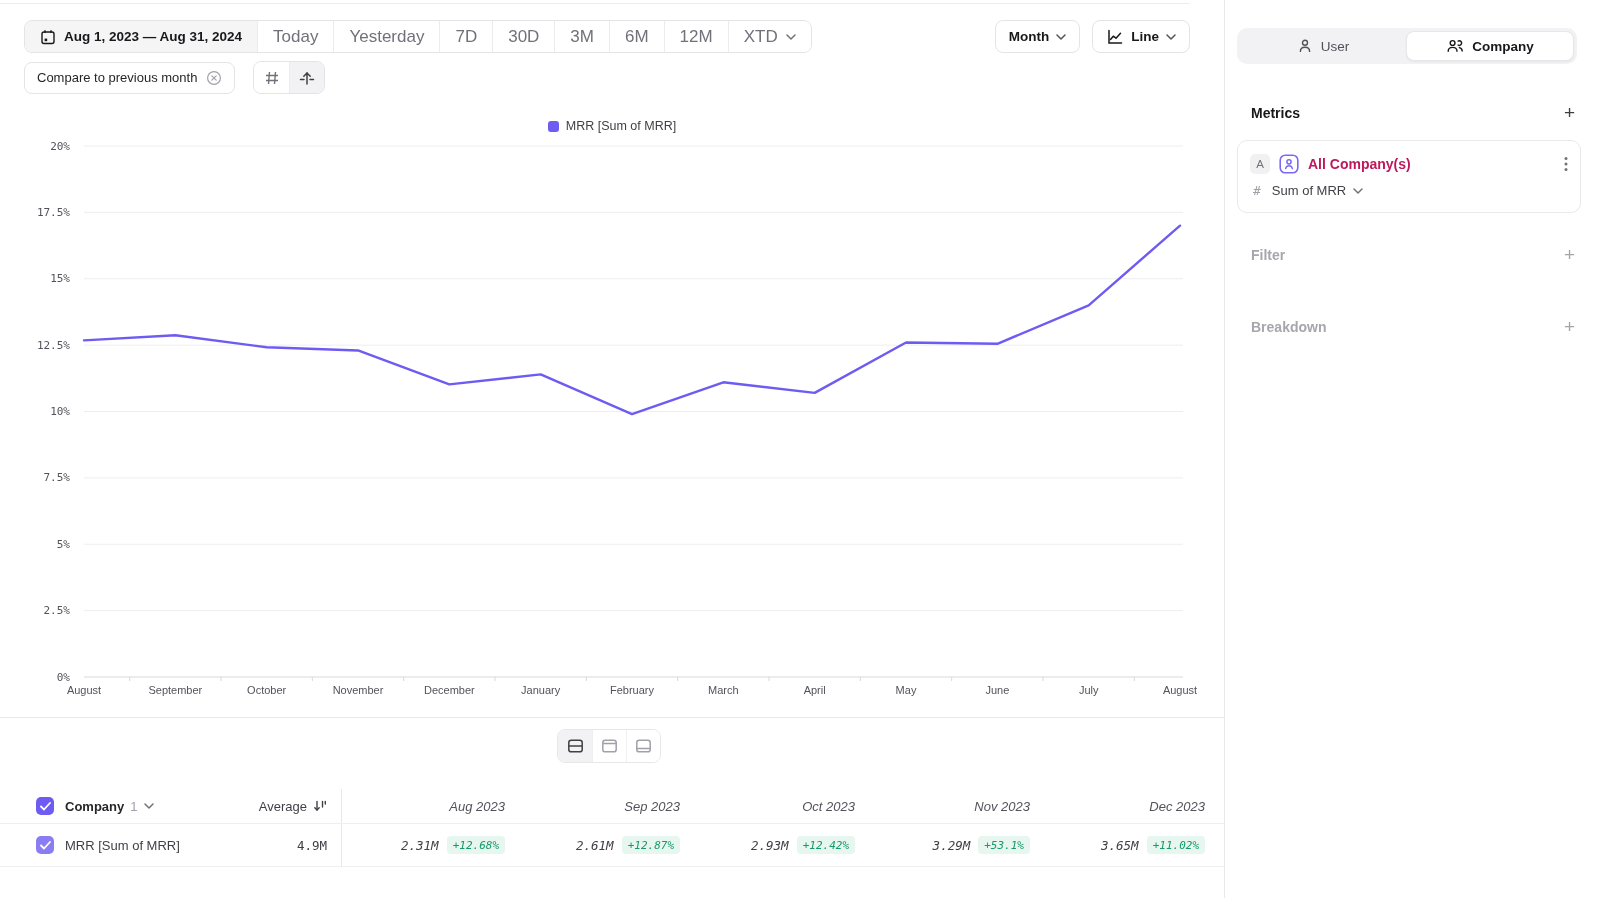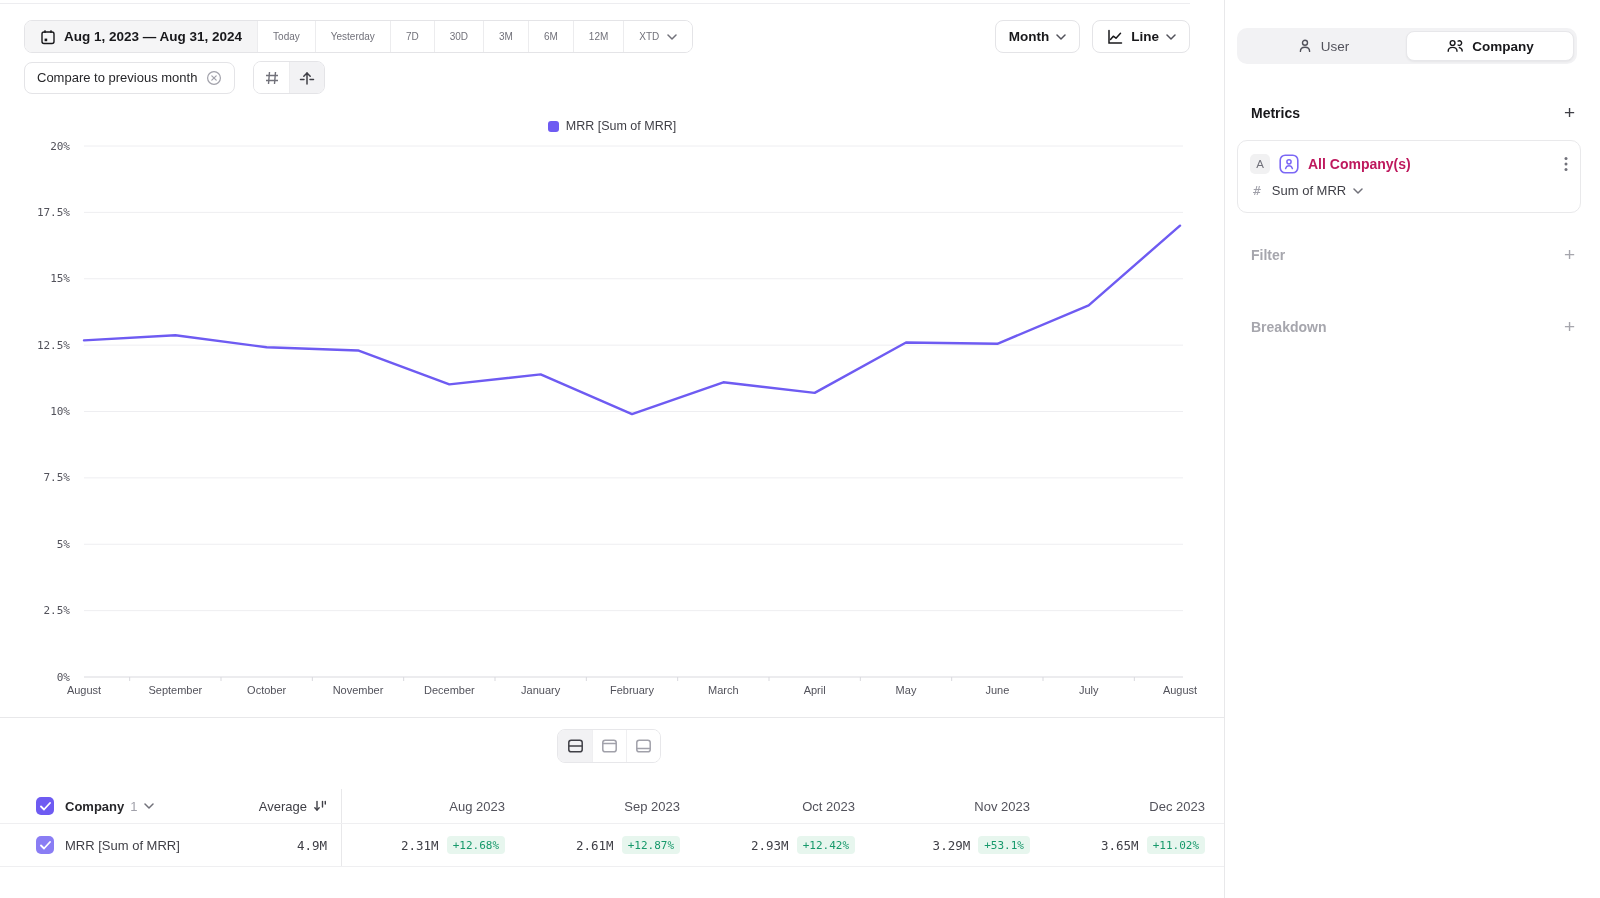--- a/index.html
+++ b/index.html
@@ -8,21 +8,21 @@
   .mono { font-family:"DejaVu Sans Mono", monospace; }
 
   
   .main { position:absolute; left:0; top:0; width:1224px; height:806px; background:#fff; }
   .sidebar { position:absolute; left:1224px; top:0; width:376px; height:898px; background:#fff; border-left:1px solid #e8e8ea; }
   .top-line { position:absolute; top:3px; left:0; width:1190px; height:1px; background:#ededf0; }
 
   
   .toolbar { position:absolute; top:20px; left:24px; width:1166px; height:33px; display:flex; justify-content:space-between; align-items:center; }
   .range-group { display:flex; height:33px; border:1px solid #e4e4e7; border-radius:8px; background:#fff; overflow:hidden; }
-  .range-group .seg-item { display:flex; align-items:center; gap:8px; padding:0 15px; font-size:10px; color:#71717a; border-right:1px solid #ececee; background:#fff; cursor:pointer; white-space:nowrap; }
+  .range-group .seg-item { display:flex; align-items:center; gap:8px; padding:0 15px; font-size:17px; color:#71717a; border-right:1px solid #ececee; background:#fff; cursor:pointer; white-space:nowrap; }
   .range-group .seg-item:last-child { border-right:none; }
   .date-btn { background:#f5f5f6 !important; color:#18181b !important; font-weight:bold; font-size:13.5px !important; }
   .view-controls { display:flex; gap:12px; }
   .dropdown { height:33px; border:1px solid #e4e4e7; border-radius:8px; background:#fff; display:flex; align-items:center; gap:7px; padding:0 13px; font-size:13.5px; font-weight:bold; color:#18181b; cursor:pointer; }
   .chev { width:10px; height:6px; display:inline-block; }
 
   
   .row2 { position:absolute; top:61px; left:24px; display:flex; gap:18px; align-items:center; }
   .chip { height:32px; border:1px solid #e4e4e7; border-radius:8px; background:#fff; display:flex; align-items:center; gap:9px; padding:0 12px; font-size:13px; color:#27272a; cursor:pointer; }
   .mini-toggle-group { display:flex; height:33px; border:1px solid #e4e4e7; border-radius:8px; overflow:hidden; }
@@ -48,21 +48,21 @@
   .table-row { position:absolute; top:105px; left:0; width:1224px; height:44px; display:flex; align-items:center; border-top:1px solid #efeff1; border-bottom:1px solid #efeff1; }
   .tleft { width:341px; display:flex; align-items:center; padding-left:36px; padding-right:14px; flex:0 0 341px; }
   .vdivider { position:absolute; top:71px; left:341px; width:1px; height:78px; background:#e8e8ea; }
   .checkbox { width:18px; height:18px; border-radius:5px; display:flex; align-items:center; justify-content:center; flex:0 0 18px; cursor:pointer; }
   .group-label { margin-left:11px; font-size:13px; font-weight:bold; color:#27272a; }
   .group-count { margin-left:6px; font-size:13px; color:#a1a1aa; }
   .hdr-chev { margin-left:7px; color:#71717a; }
   .avg-wrap { margin-left:auto; display:flex; align-items:center; gap:6px; font-size:13px; color:#3f3f46; }
   .row-name { margin-left:11px; font-size:13px; color:#3f3f46; }
   .row-avg { margin-left:auto; font-size:12.5px; color:#3f3f46; }
-  .months { display:flex; flex:1; height:100%; align-items:center; }
+  .months { display:flex; flex:1; height:100%; align-items:center;font-style:italic; }
   .month-col { width:175px; flex:0 0 175px; display:flex; justify-content:flex-end; align-items:center; padding-right:11px; gap:8px; }
   .month-hdr { font-size:13px; color:#52525b; }
   .cell-val { font-size:12.5px; color:#3f3f46; }
   .delta-badge { font-size:11px; padding:2.5px 6px; border-radius:4px; }
 
   
   .seg-toggle { position:absolute; top:28px; left:12px; width:340px; height:36px; background:#f2f2f4; border-radius:10px; padding:3px; display:flex; }
   .seg-btn { flex:1; display:flex; align-items:center; justify-content:center; gap:8px; font-size:13.5px; color:#52525b; border-radius:8px; cursor:pointer; }
   .seg-btn.selected { background:#fff; border:1px solid #e7e7ea; box-shadow:0 1px 2px rgba(0,0,0,.05); color:#18181b; font-weight:bold; }
   .metrics-head { position:absolute; top:105px; left:26px; width:324px; display:flex; justify-content:space-between; align-items:center; }

